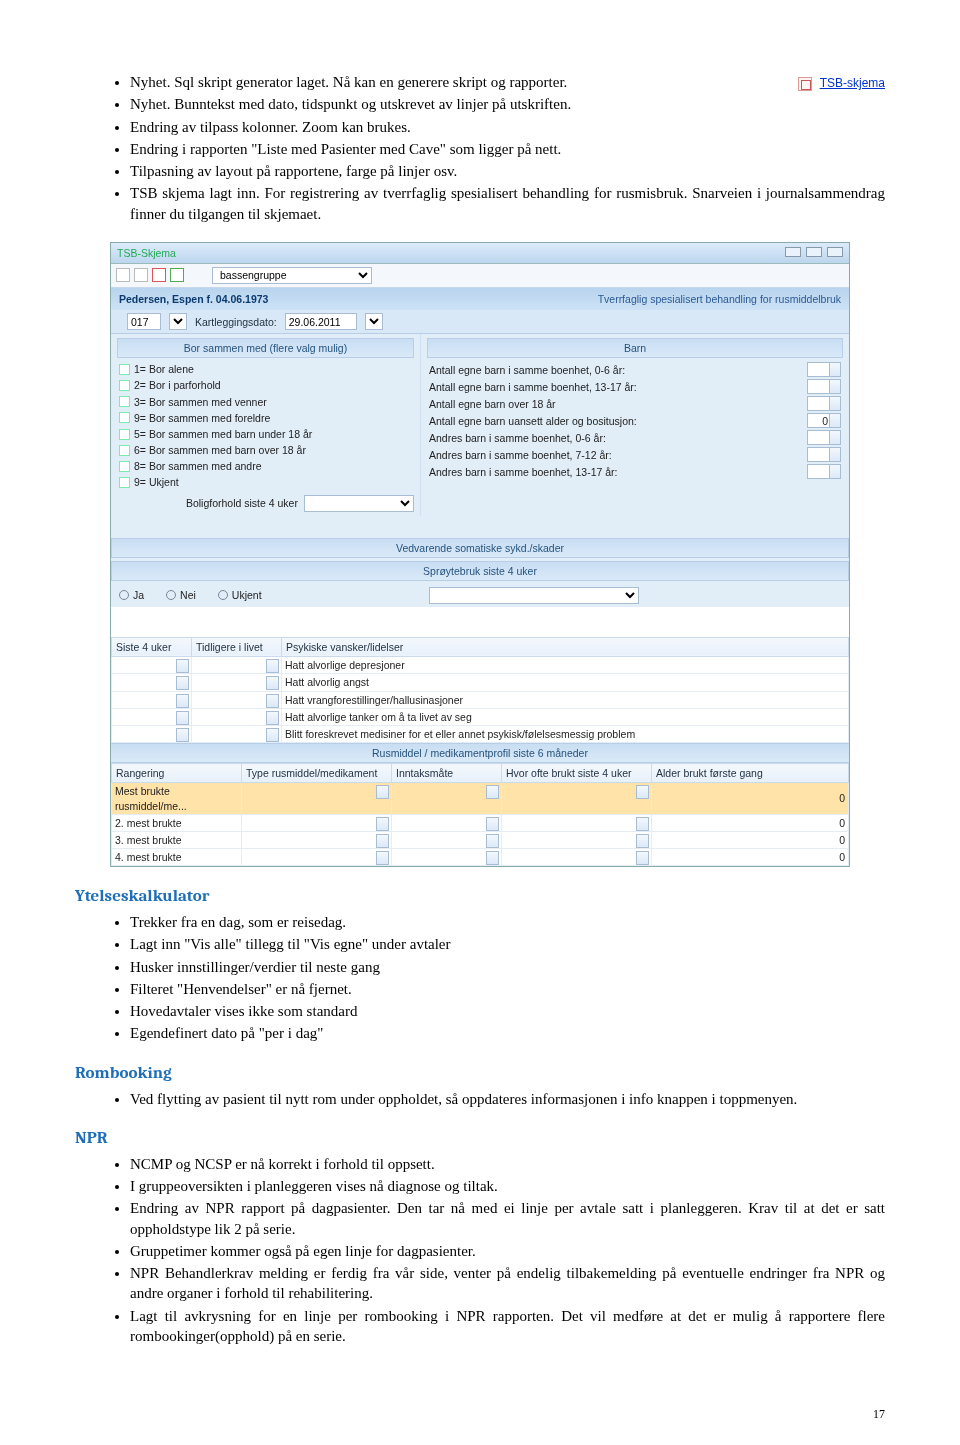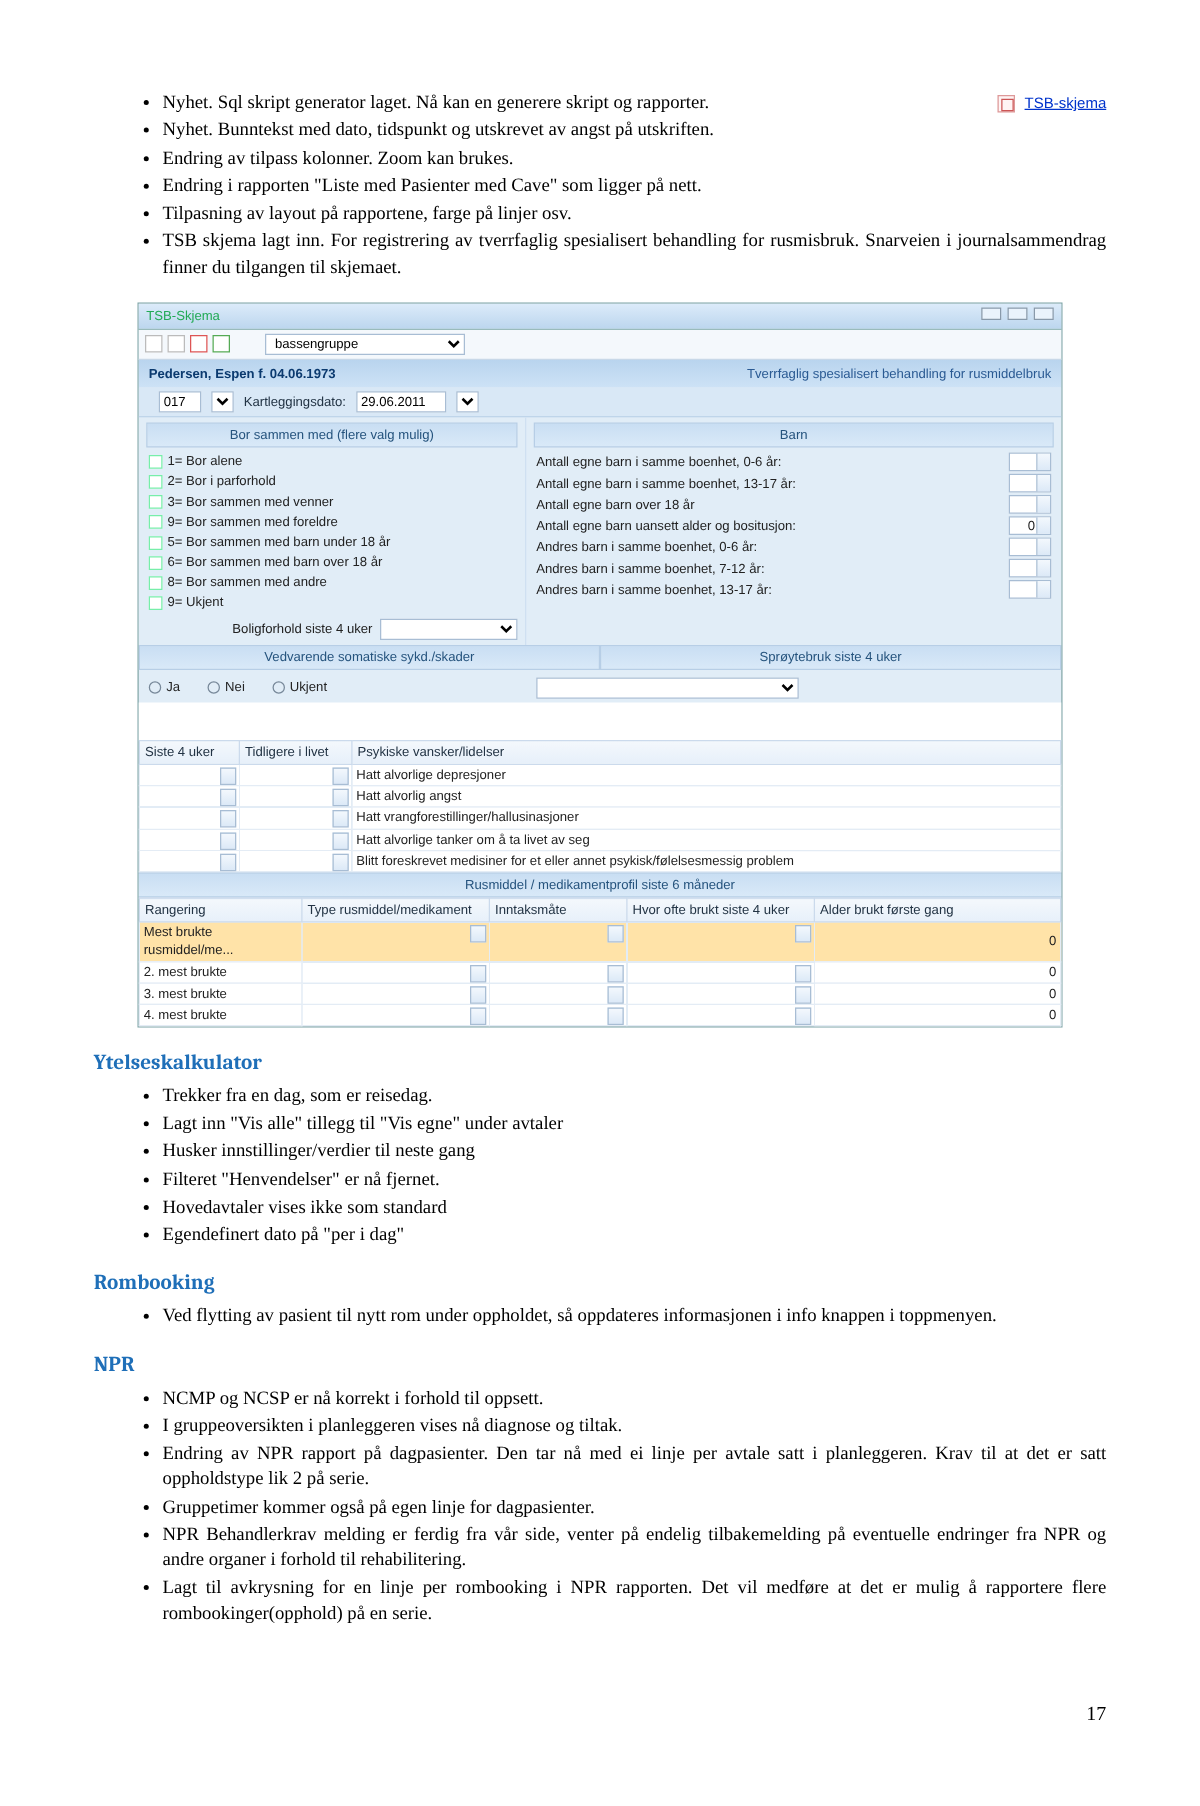--- a/index.html
+++ b/index.html
@@ -93,53 +93,53 @@
   .shot .band {
     background:linear-gradient(#c9def3,#d9e9f8);
     text-align:center; padding:2px; color:#25537d; border:1px solid #b7cee6;
     margin-bottom:3px;
   }
   .shot .chk-row { display:flex; align-items:center; gap:4px; padding:1px 2px; }
   .shot .chk { width:11px; height:11px; border:1px solid #7ea; background:#fff; display:inline-block; }
   .shot .numrow { display:flex; align-items:center; justify-content:space-between; padding:1px 2px;gap:16px; }
   .shot .spin { width:34px; height:15px; border:1px solid #a8bdd4; background:#fff; text-align:right; padding-right:12px; position:relative; }
   .shot .spin::after{content:"";position:absolute;right:0;top:0;width:10px;height:100%;border-left:1px solid #a8bdd4;background:linear-gradient(#f3f8fd,#dce9f7);}
-  .shot .twoband { display:flex; gap:0; margin-top:0; }
+  .shot .twoband { display:flex; gap:0; margin-top:22px;flex-direction:column; }
   .shot .twoband .band { flex:1; }
   .shot .radios { padding:3px 8px; display:flex; gap:22px; }
   .shot .radios .r { display:flex; align-items:center; gap:4px; }
   .shot .radios .rd { width:10px; height:10px; border:1px solid #789; border-radius:50%; display:inline-block; }
   .shot .gap {height:30px;background:#fff;}
   .shot .tbl { width:100%; border-collapse:collapse; font-size:10.5px; }
   .shot .tbl th {
     background:linear-gradient(#f4f8fc,#e7f0fa); border:1px solid #cbdaec;
     padding:2px 4px; font-weight:normal; text-align:left; color:#234;
   }
   .shot .tbl td { border:1px solid #e4ecf5; padding:1px 3px; background:#fff; }
   .shot .tbl td.dd { position:relative; }
   .shot .tbl td.dd::after{content:"";position:absolute;right:2px;top:2px;width:11px;height:12px;border:1px solid #a8bdd4;background:linear-gradient(#f3f8fd,#dce9f7);}
   .shot .hilite td { background:#ffe3a8 !important; }
   .shot .midband {
     background:linear-gradient(#c9def3,#d9e9f8);
     text-align:center; padding:2px; color:#25537d; border-top:1px solid #b7cee6; border-bottom:1px solid #b7cee6;
   }
 
-  .pagenum { text-align:right; font-size:16px; margin-top:60px; }
+  .pagenum { text-align:right; font-size:12px; margin-top:60px; }
 </style>
 </head>
 <body>
 
 <div class="tsb-link-box">
   <span class="ic"></span>
   <span class="lnk">TSB-skjema</span>
 </div>
 
 <ul class="disc" id="top-list">
     <li>Nyhet. Sql skript generator laget. Nå kan en generere skript og rapporter.</li>
-    <li>Nyhet. Bunntekst med dato, tidspunkt og utskrevet av angst på utskriften.</li>
+    <li>Nyhet. Bunntekst med dato, tidspunkt og utskrevet av linjer på utskriften.</li>
     <li>Endring av tilpass kolonner. Zoom kan brukes.</li>
     <li>Endring i rapporten "Liste med Pasienter med Cave" som ligger på nett.</li>
     <li>Tilpasning av layout på rapportene, farge på linjer osv.</li>
     <li>TSB skjema lagt inn. For registrering av tverrfaglig spesialisert behandling for rusmisbruk. Snarveien i journalsammendrag finner du tilgangen til skjemaet.</li>
   </ul>
 <div class="clear"></div>
 
 <div class="shot">
   <div class="titlebar">
     <span class="t">TSB-Skjema</span>

